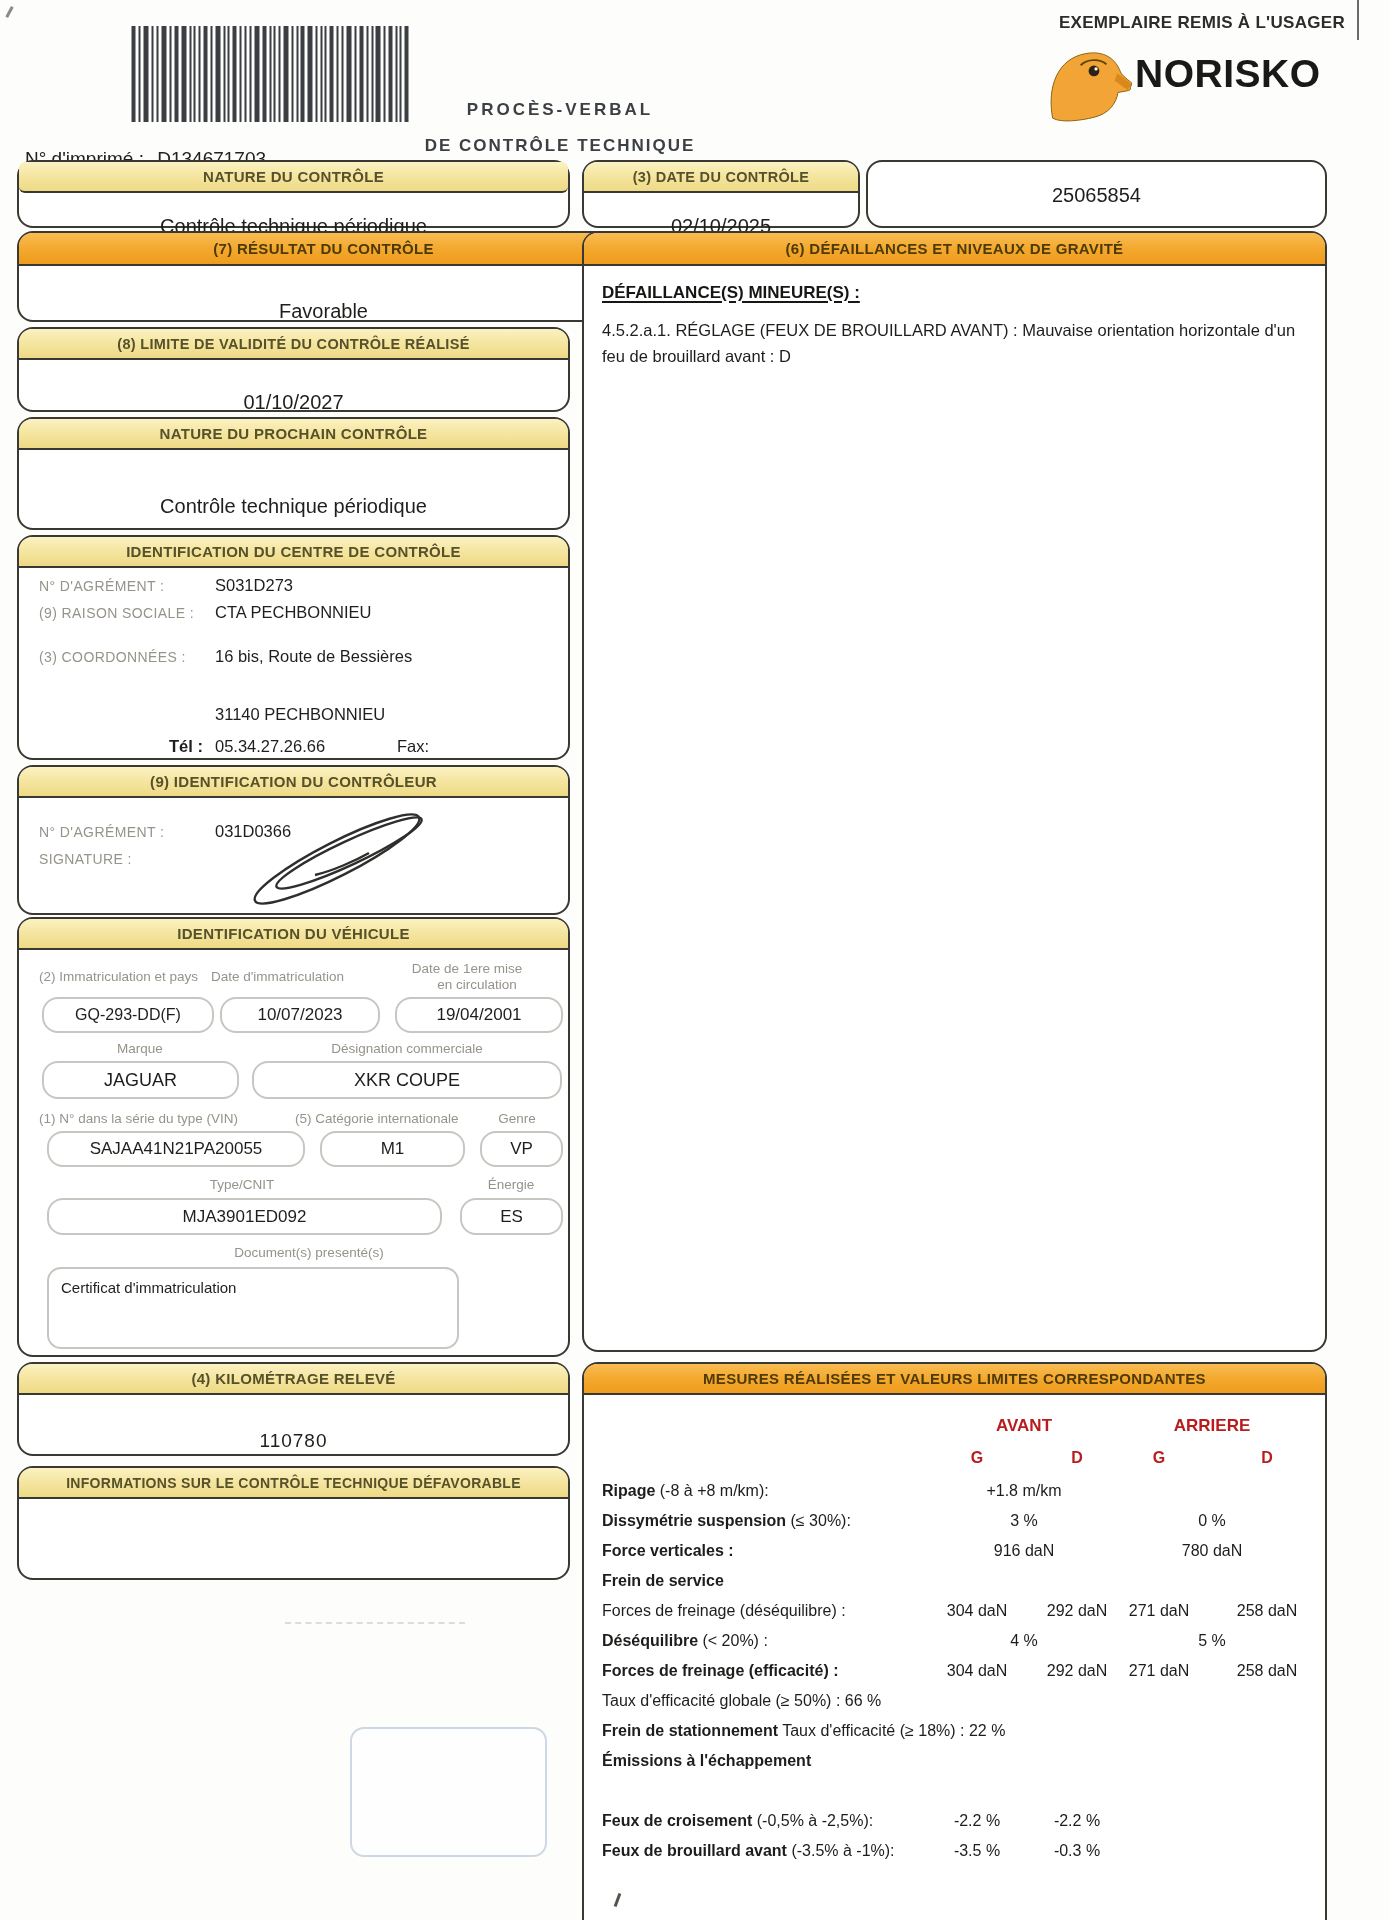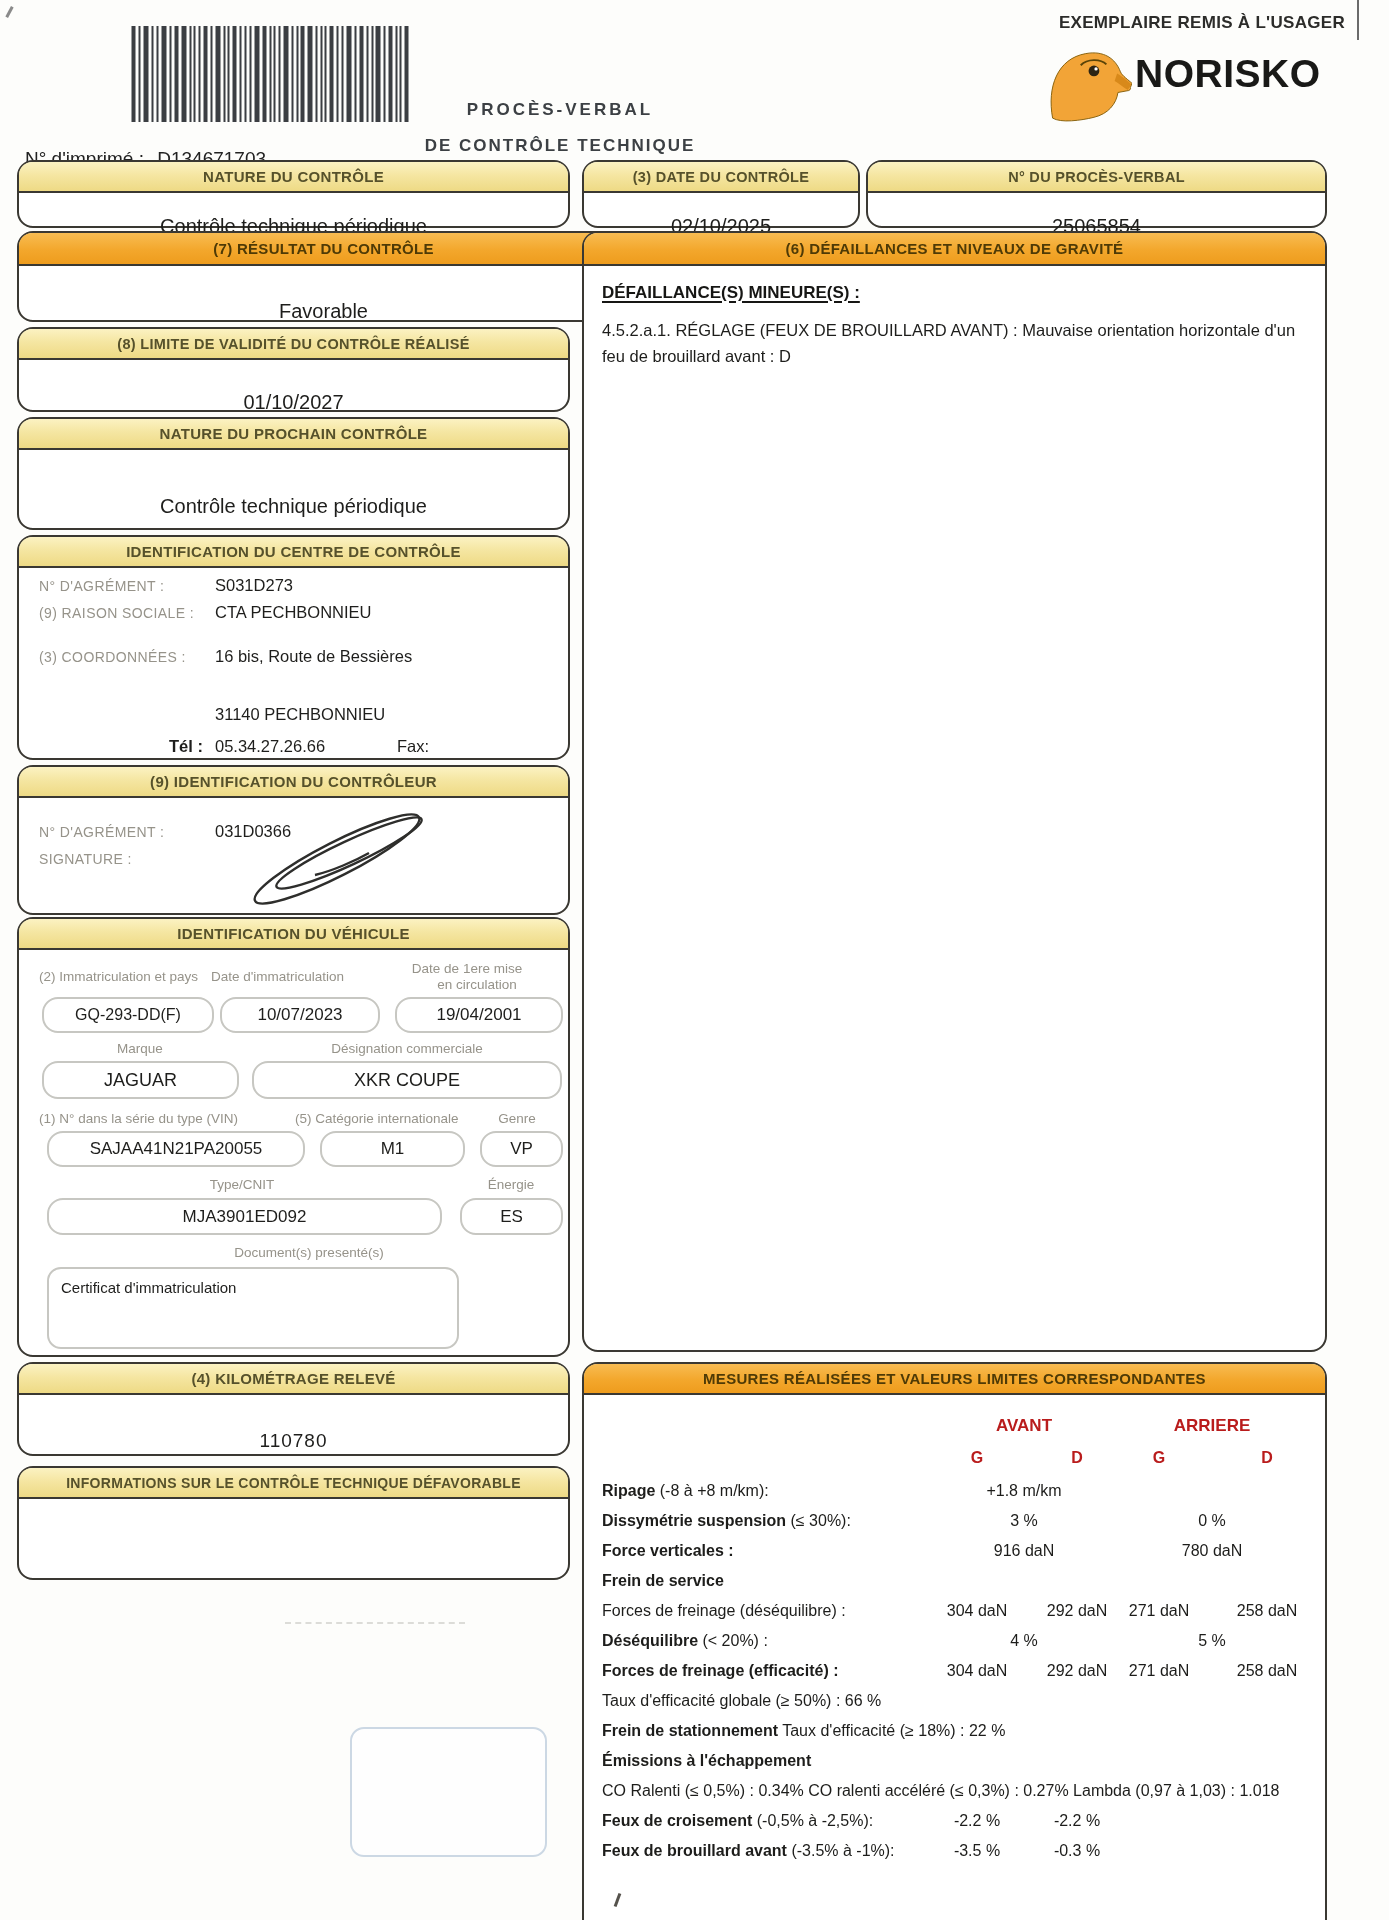--- a/index.html
+++ b/index.html
@@ -127,31 +127,30 @@
   <svg class="abs" style="left:1046px;top:48px;" width="86" height="84" viewBox="0 0 104 100">
     <path d="M8,84 C1,46 14,12 48,6 C70,2 84,12 90,28 C92,33 100,38 104,42 L102,47 C103,49 101,51 98,51 L87,53 C85,67 75,79 58,83 C42,87 18,90 8,84 Z" fill="#f2a437" stroke="#8a6410" stroke-width="1.2"></path>
     <path d="M86,30 C93,34 100,40 103,43 L99,50 C94,47 88,42 83,39 Z" fill="#d8891a"></path>
     <path d="M42,20 C50,12 66,12 73,19" fill="none" stroke="#5a4408" stroke-width="2.4"></path>
     <circle cx="58" cy="27" r="6.5" fill="#2c2414"></circle>
     <circle cx="60.5" cy="24.5" r="2" fill="#ffffff"></circle>
   </svg>
   <div class="abs brand-text" style="left:1135px;top:52px;">NORISKO</div>
 
   <section class="box" style="left:17px;top:160px;width:553px;height:68px;">
-    <header class="band yellow" style="height:31px;font-size:15px;">NATURE DU CONTRÔLE</header>
+    <header class="band yellow" style="height:31px;font-size:15px;border-radius:6px;">NATURE DU CONTRÔLE</header>
     <div class="center bigval" style="height:33px;">Contrôle technique périodique</div>
   </section>
 
   <section class="box" style="left:582px;top:160px;width:278px;height:68px;">
     <header class="band yellow" style="height:31px;font-size:14.5px;">(3) DATE DU CONTRÔLE</header>
     <div class="center bigval" style="height:33px;border-radius:15px;">02/10/2025</div>
   </section>
 
   <section class="box" style="left:866px;top:160px;width:461px;height:68px;">
-    <header class="band yellow" style="height:31px;font-size:14.5px;">N° DU PROCÈS-VERBAL</header>
     <div class="center bigval" style="height:33px;">25065854</div>
   </section>
 
   <section class="box" style="left:17px;top:231px;width:613px;height:91px;">
     <header class="band orange" style="height:33px;font-size:15px;">(7) RÉSULTAT DU CONTRÔLE</header>
     <div class="center bigval" style="height:56px;">Favorable</div>
   </section>
 
   <section class="box" style="left:582px;top:231px;width:745px;height:1121px;">
     <header class="band orange" style="height:33px;font-size:15px;">(6) DÉFAILLANCES ET NIVEAUX DE GRAVITÉ</header>
@@ -290,23 +289,20 @@
     </div>
     <div class="mrow" style="top:328px;">
       <span class="lbl"><span class="b"></span><span>Taux d'efficacité globale (≥ 50%) : 66 %</span></span>
     </div>
     <div class="mrow" style="top:358px;">
       <span class="lbl"><span class="b">Frein de stationnement</span><span> Taux d'efficacité (≥ 18%) : 22 %</span></span>
     </div>
     <div class="mrow" style="top:388px;">
       <span class="lbl"><span class="b">Émissions à l'échappement</span><span></span></span>
     </div>
-    <div class="mrow" style="top:418px;">
-      <span class="lbl"><span class="b"></span><span>CO Ralenti (≤ 0,5%) : 0.34% CO ralenti accéléré (≤ 0,3%) : 0.27% Lambda (0,97 à 1,03) : 1.018</span></span>
-    </div>
     <div class="mrow" style="top:448px;">
       <span class="lbl"><span class="b">Feux de croisement</span><span> (-0,5% à -2,5%):</span></span>
       <span class="cell c-ag">-2.2 %</span>
       <span class="cell c-ad">-2.2 %</span>
     </div>
     <div class="mrow" style="top:478px;">
       <span class="lbl"><span class="b">Feux de brouillard avant</span><span> (-3.5% à -1%):</span></span>
       <span class="cell c-ag">-3.5 %</span>
       <span class="cell c-ad">-0.3 %</span>
     </div>

